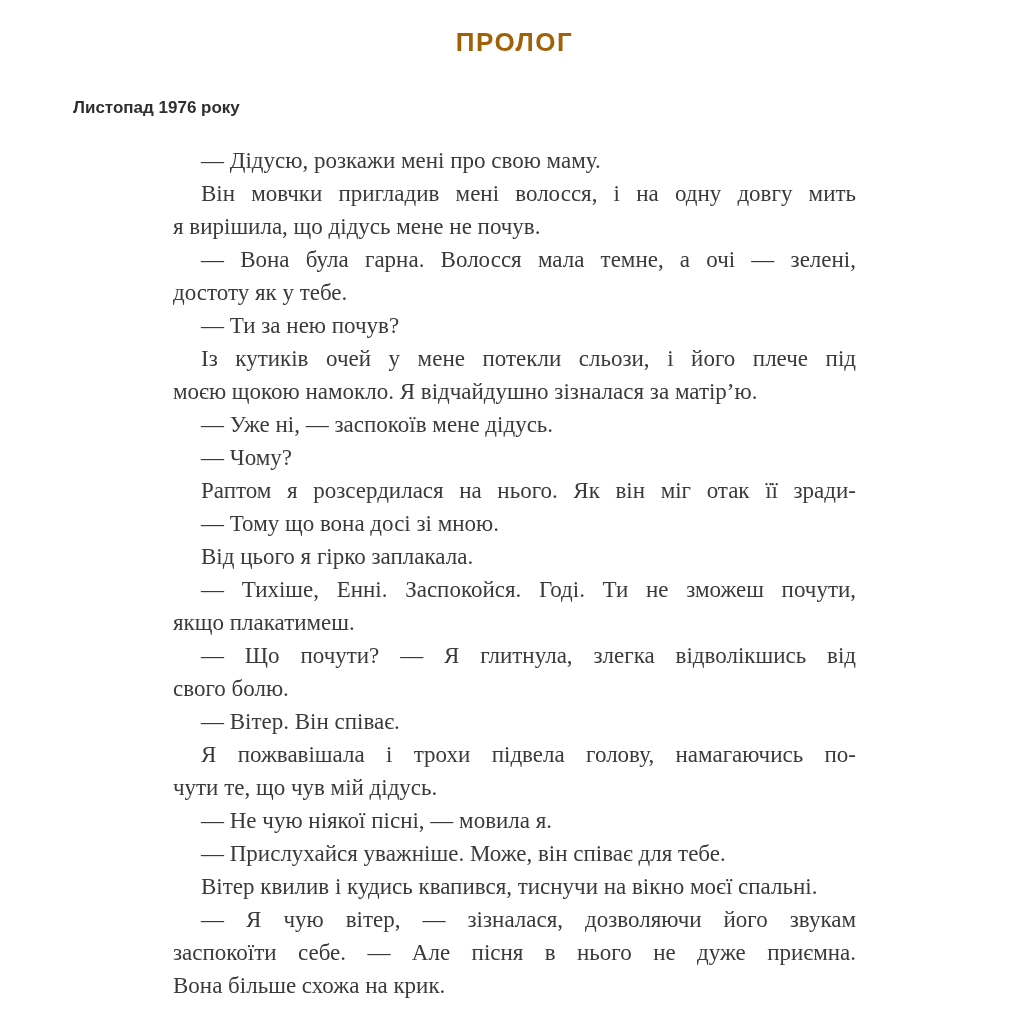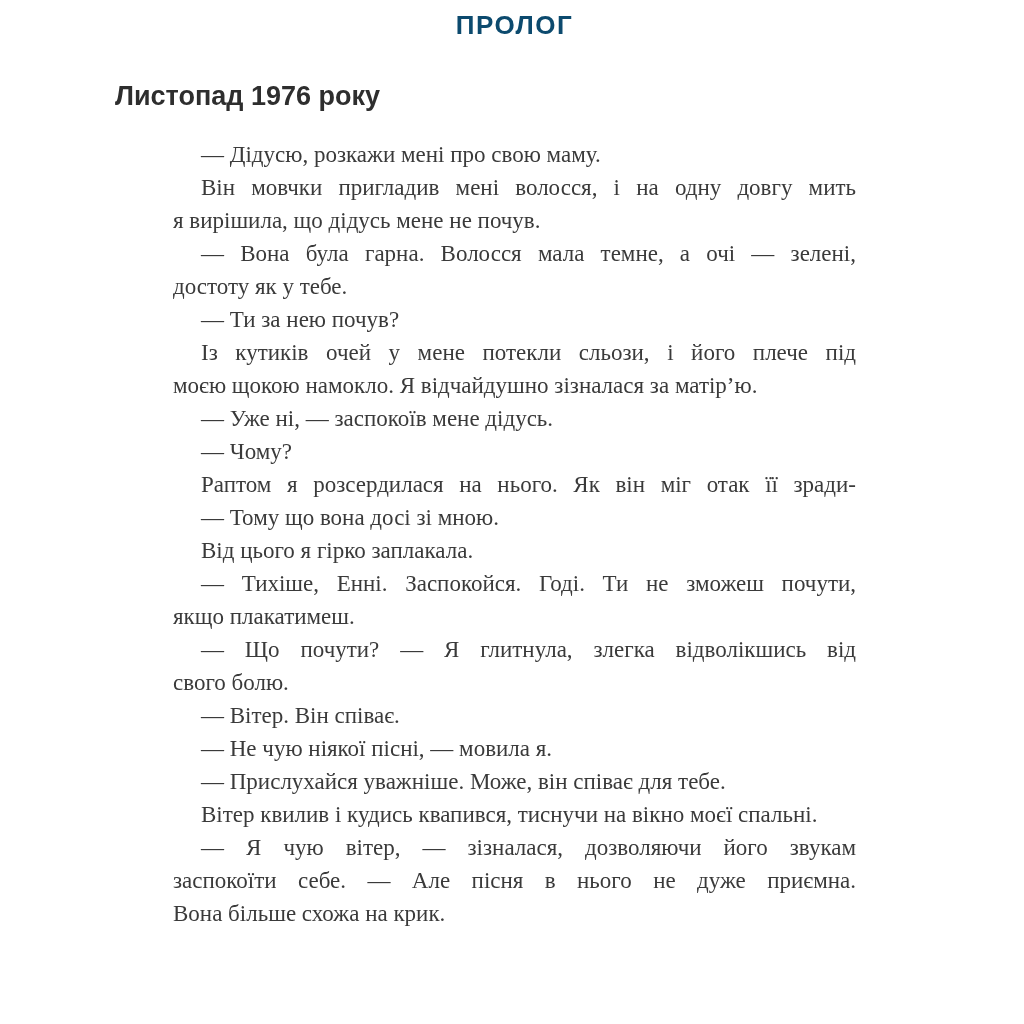--- a/index.html
+++ b/index.html
@@ -10,35 +10,35 @@
   .page {
     position: relative;
     width: 1024px;
     height: 1024px;
     background: #ffffff;
     overflow: hidden;
     font-family: "Liberation Serif", serif;
     color: #333333;
   }
   .page-title {
-    padding-top: 10px;
+    padding-top: 27px;
     width: 683px;
     margin-left: 173px;
     text-align: center;
     font-family: "Liberation Sans", sans-serif;
     font-weight: bold;
     font-size: 26px;
     letter-spacing: 1.5px;
-    color: #0c4a6e;
+    color: #a16207;
   }
   .section-date-heading {
-    margin: 40px 0 0 115px;
+    margin: 40px 0 0 73px;
     font-family: "Liberation Sans", sans-serif;
     font-weight: bold;
-    font-size: 27px;
+    font-size: 17px;
     color: #2e2e2e;
   }
   .body-text {
     width: 683px;
     margin: 26px 0 16px 173px;
     font-size: 23px;
     line-height: 33px;
     color: #3a3a3a;
   }
   .paragraph { margin: 0; }
@@ -97,20 +97,24 @@
         <div class="line last">якщо плакатимеш.</div>
       </div>
       <div class="paragraph">
         <div class="line first">— Що почути? — Я глитнула, злегка відволікшись від</div>
         <div class="line last">свого болю.</div>
       </div>
       <div class="paragraph">
         <div class="line first last">— Вітер. Він співає.</div>
       </div>
       <div class="paragraph">
+        <div class="line first">Я пожвавішала і трохи підвела голову, намагаючись по-</div>
+        <div class="line last">чути те, що чув мій дідусь.</div>
+      </div>
+      <div class="paragraph">
         <div class="line first last">— Не чую ніякої пісні, — мовила я.</div>
       </div>
       <div class="paragraph">
         <div class="line first last">— Прислухайся уважніше. Може, він співає для тебе.</div>
       </div>
       <div class="paragraph">
         <div class="line first last">Вітер квилив і кудись квапився, тиснучи на вікно моєї спальні.</div>
       </div>
       <div class="paragraph">
         <div class="line first">— Я чую вітер, — зізналася, дозволяючи його звукам</div>

